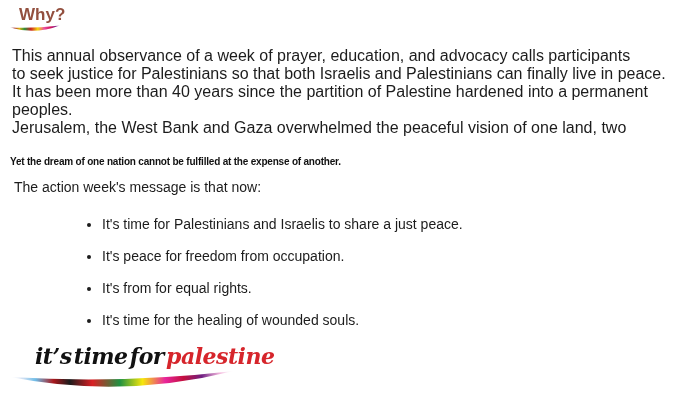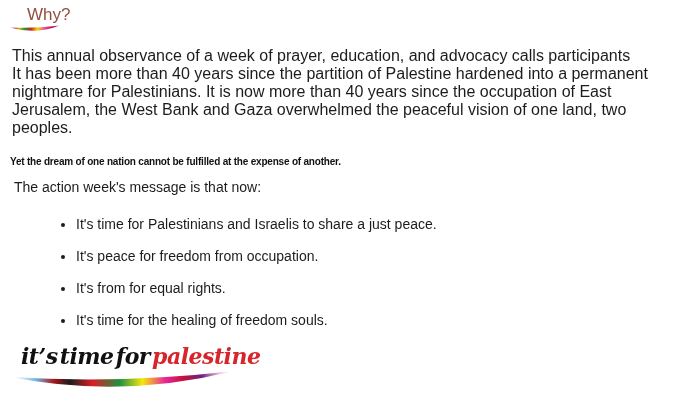--- a/index.html
+++ b/index.html
@@ -10,23 +10,23 @@
   html,body{margin:0;padding:0;}
   body{
     width:677px;height:411px;
     background:#ffffff;
     font-family:"Liberation Sans", sans-serif;
     color:var(--text);
     overflow:hidden;
   }
   .page{position:relative;width:677px;height:411px;}
   .why-heading{
-    margin:5px 0 0 27px;
+    margin:5px 0 0 19px;
     font-size:17px;
-    font-weight:normal;
+    font-weight:bold;
     line-height:20px;
     color:var(--heading);
   }
   .top-swoosh{
     display:block;
     margin:-3px 0 0 9px;
   }
   .intro{
     margin:14px 0 0 12px;
   }
@@ -45,32 +45,32 @@
     letter-spacing:-0.2px;
   }
   .message-intro{
     margin:6px 18px 0 14px;
     font-size:14px;
     line-height:18px;
     white-space:nowrap;
   }
   ul.action-list{
     margin:19px 0 0 0;
-    padding:0 0 0 76px;
+    padding:0 0 0 102px;
     list-style:disc;
   }
   ul.action-list li{
     font-size:14px;
     line-height:18px;
     margin-bottom:14px;
     white-space:nowrap;
   }
   .footer{margin-top:2px;}
   .logo{
-    margin:0 0 0 21px;
+    margin:0 0 0 35px;
     font-family:"DejaVu Serif", serif;
     font-style:italic;
     font-weight:bold;
     font-size:22px;
     line-height:26px;
     letter-spacing:-0.5px;
     word-spacing:-5px;
     white-space:nowrap;
     cursor:pointer;
   }
@@ -101,35 +101,35 @@
         <stop offset="0.80" stop-color="#d4145a"></stop>
         <stop offset="0.90" stop-color="#8a2d93"></stop>
         <stop offset="1" stop-color="#caa6d6" stop-opacity="0.25"></stop>
       </linearGradient>
     </defs>
     <path d="M1,5.5 Q26,13 51,3.5 Q26,6.5 1,5.5 Z" fill="url(#gtop)"></path>
   </svg>
 
   <div class="intro">
     <div class="intro-line">This annual observance of a week of prayer, education, and advocacy calls participants</div>
+    <div class="intro-line">to seek justice for Palestinians so that both Israelis and Palestinians can finally live in peace.</div>
     <div class="intro-line">It has been more than 40 years since the partition of Palestine hardened into a permanent</div>
-    <div class="intro-line">nightmare for Palestinians. It is now more than 40 years since the occupation of East</div>
+    <div class="intro-line">peoples.</div>
     <div class="intro-line">Jerusalem, the West Bank and Gaza overwhelmed the peaceful vision of one land, two</div>
-    <div class="intro-line">peoples.</div>
   </div>
 
   <p class="statement">Yet the dream of one nation cannot be fulfilled at the expense of another.</p>
 
   <p class="message-intro">The action week's message is that now:</p>
 
   <ul class="action-list">
     <li>It's time for Palestinians and Israelis to share a just peace.</li>
     <li>It's peace for freedom from occupation.</li>
     <li>It's from for equal rights.</li>
-    <li>It's time for the healing of freedom souls.</li>
+    <li>It's time for the healing of wounded souls.</li>
   </ul>
 
   <div class="footer">
     <div class="logo">
       <span class="logo-prefix">it’s time for </span><span class="logo-brand">palestine</span>
     </div>
     <svg class="bottom-swoosh" width="228" height="26" viewBox="0 0 228 26" aria-hidden="true">
       <defs>
         <linearGradient id="gbot" gradientUnits="userSpaceOnUse" x1="0" y1="0" x2="228" y2="0">
           <stop offset="0" stop-color="#ffffff" stop-opacity="0"></stop>

